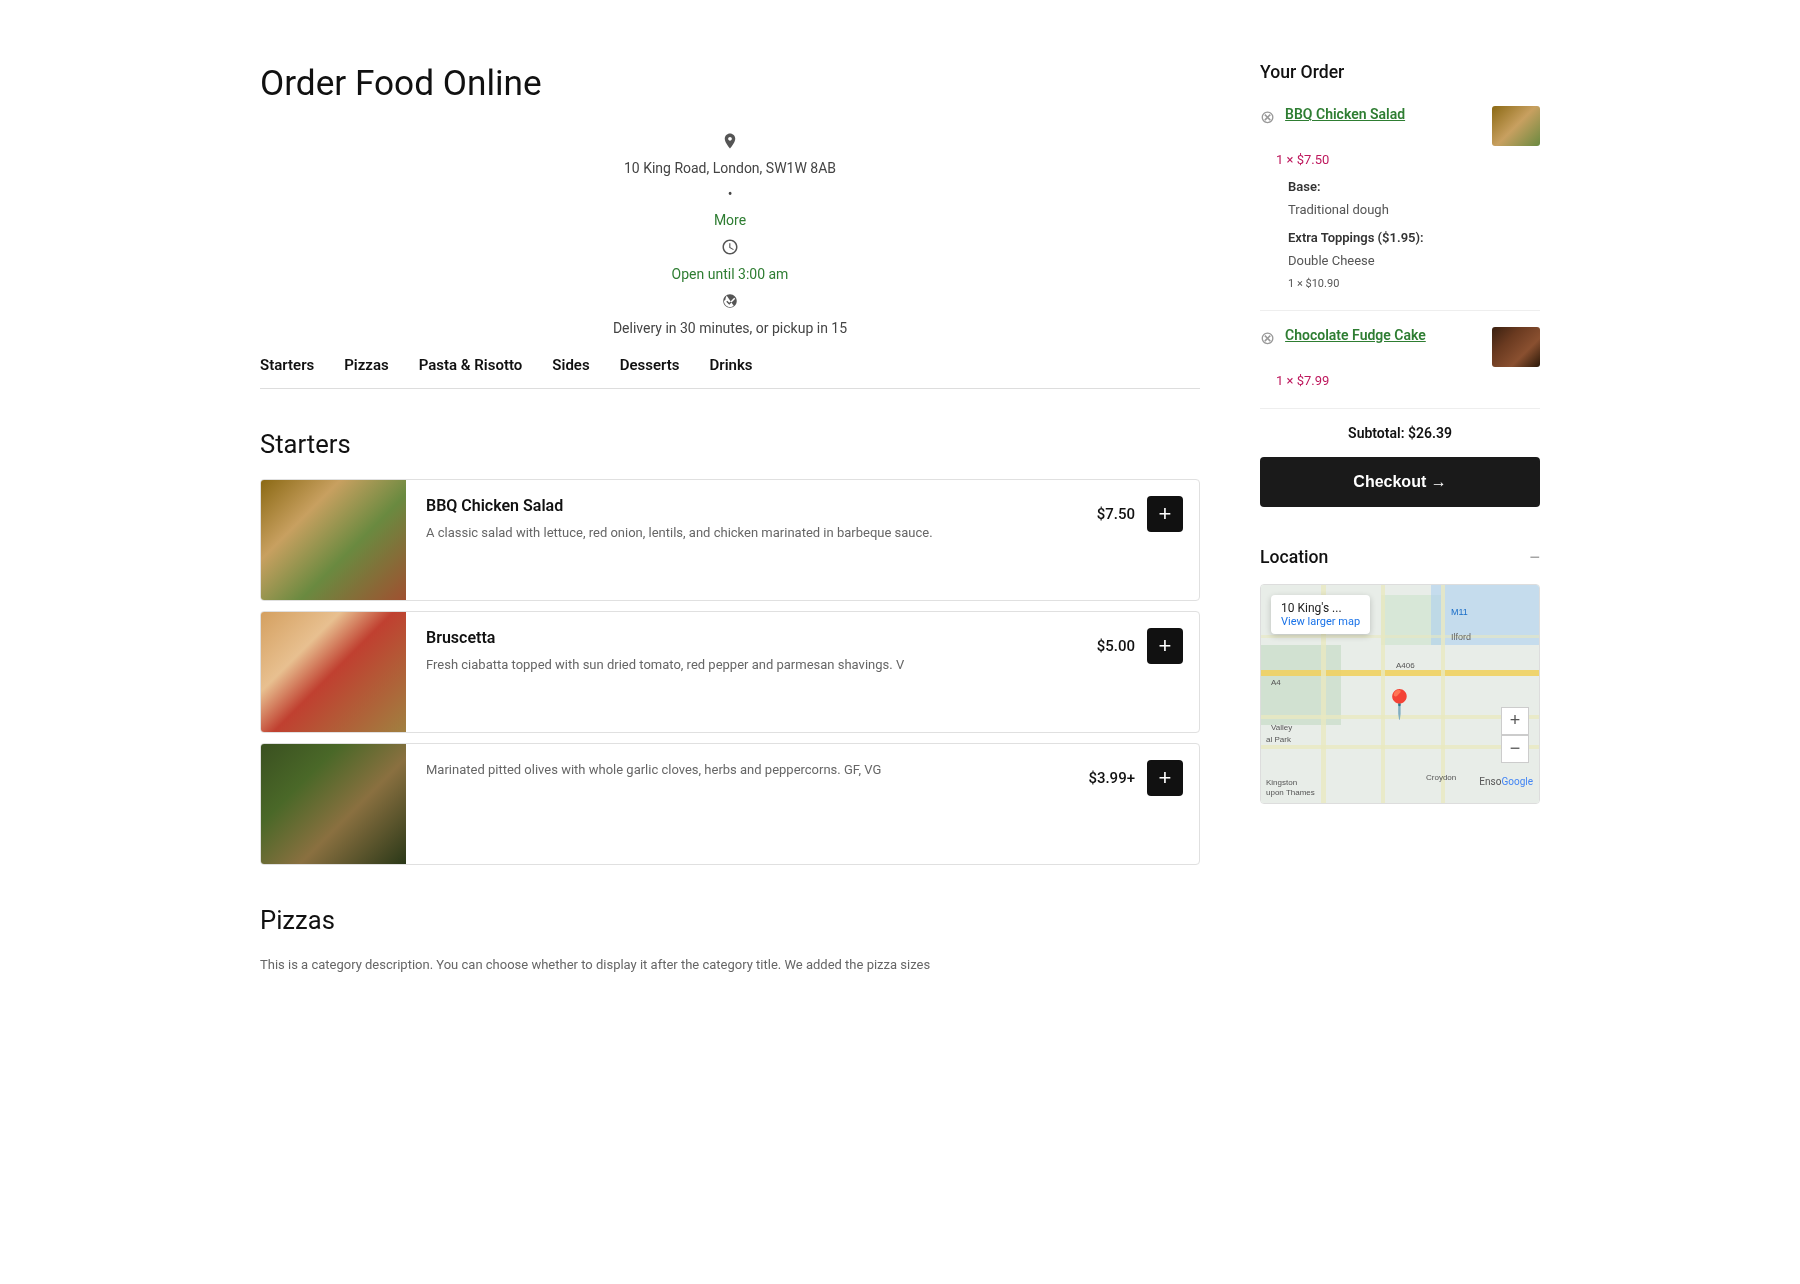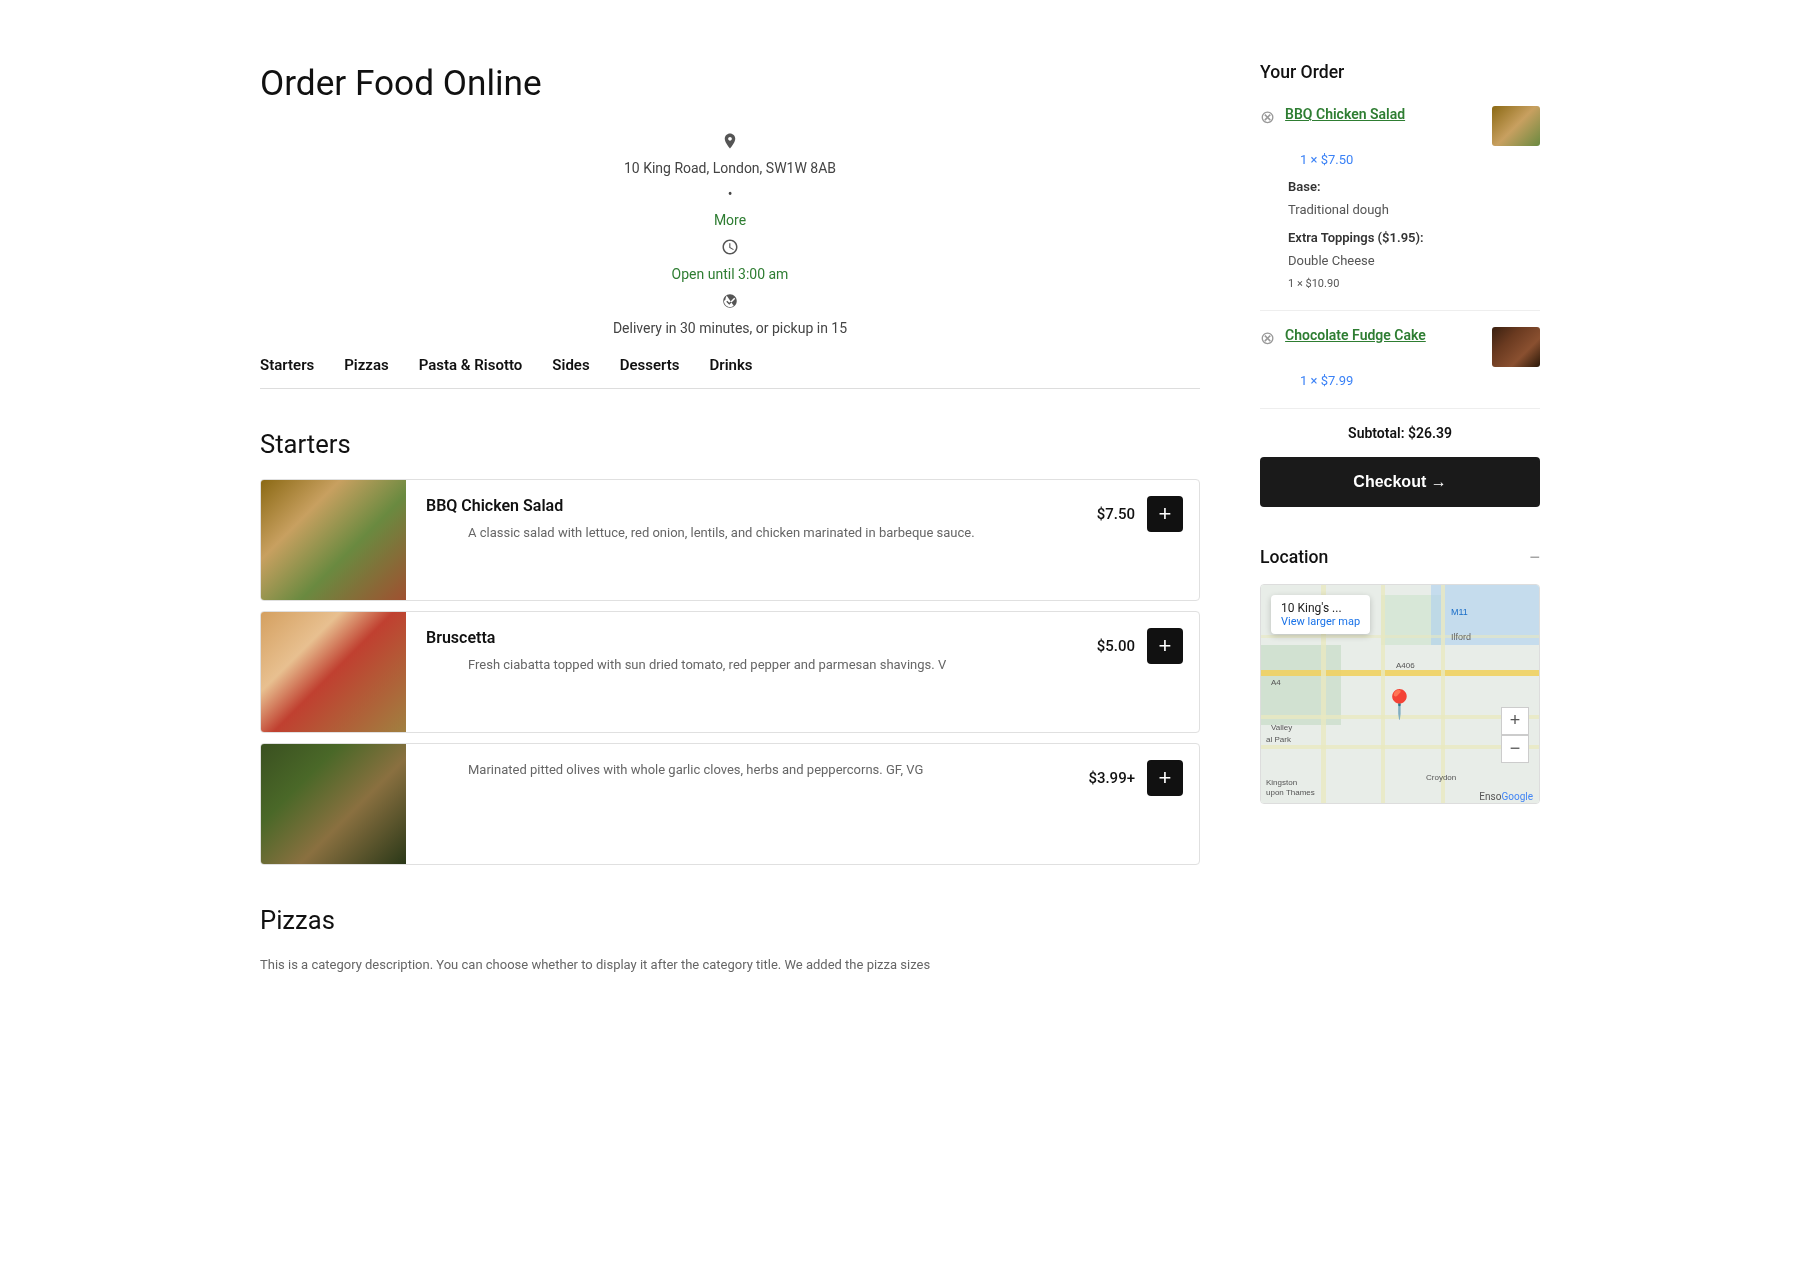--- a/index.html
+++ b/index.html
@@ -113,21 +113,20 @@
     .menu-item-name {
       font-size: 16px;
       font-weight: 600;
       margin-bottom: 8px;
       color: #111;
     }
     .menu-item-desc {
       font-size: 13px;
       color: #666;
       line-height: 1.5;
-      margin-left: 42px;
     }
     .menu-item-right {
       display: flex;
       align-items: center;
       gap: 12px;
       flex-shrink: 0;
     }
     .menu-item-price {
       font-size: 15px;
       font-weight: 500;
@@ -193,22 +192,22 @@
     .thumb-bbq {
       background: linear-gradient(135deg, #8B6914, #c8a060, #6a8a40);
       width: 100%; height: 100%;
     }
     .thumb-choc {
       background: linear-gradient(135deg, #3a2010, #6a3a20, #8a5030, #2a1808);
       width: 100%; height: 100%;
     }
     .order-item-qty {
       font-size: 13px;
-      color: #3b82f6;
-      margin-left: 40px;
+      color: #be185d;
+      margin-left: 16px;
       margin-bottom: 8px;
     }
     .order-item-details {
       margin-left: 28px;
       font-size: 13px;
       color: #555;
       line-height: 1.8;
     }
     .order-item-details strong {
       color: #333;
@@ -320,21 +319,21 @@
       border: 1px solid #ccc;
       font-size: 18px;
       cursor: pointer;
       display: flex;
       align-items: center;
       justify-content: center;
       color: #555;
     }
     .map-google-label {
       position: absolute;
-      bottom: 1px;
+      bottom: 16px;
       right: 6px;
       font-size: 10px;
       color: #555;
     }
     .pizzas-section { margin-top: 40px; }
     .pizzas-desc {
       font-size: 13px;
       color: #666;
       line-height: 1.6;
     }

